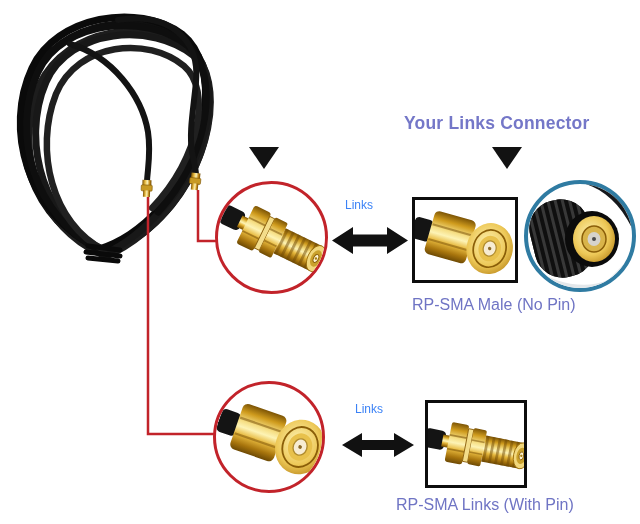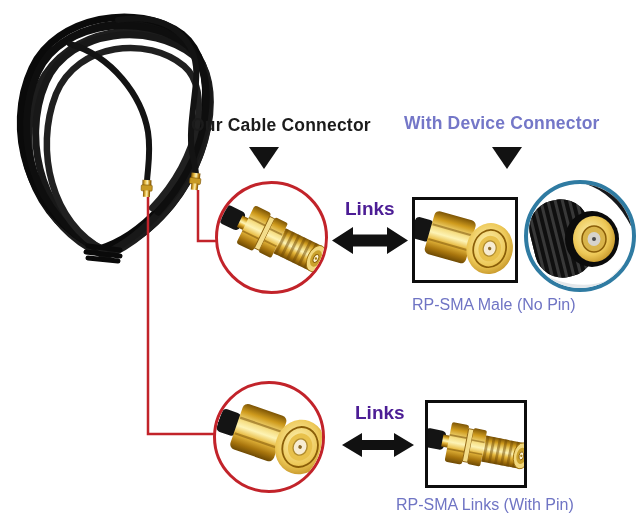--- a/index.html
+++ b/index.html
@@ -33,21 +33,21 @@
     box-sizing:border-box;border:3px solid #0d0d0d;background:#ffffff;overflow:hidden;
   }
   .frame-top{left:412px;top:197px;width:106px;height:86px;}
   .frame-bottom{left:425px;top:400px;width:102px;height:88px;}
 
   .device-photo{
     box-sizing:border-box;left:524px;top:180px;width:112px;height:112px;
     border:4px solid #2f7ba2;border-radius:50%;background:#ffffff;overflow:hidden;
   }
 
-  .links-label{font-size:19px;font-weight:700;color:#4c1d95;white-space:nowrap;}
+  .links-label{font-size:12px;font-weight:400;color:#3b82f6;white-space:nowrap;}
   .links-top{left:345px;top:198px;}
   .links-bottom{left:355px;top:402px;}
 
   .result-label{font-size:16px;color:#6f74c4;white-space:nowrap;}
   .label-male{left:412px;top:296px;}
   .label-female{left:396px;top:496px;}
 
   .conn-svg{position:absolute;}
   .female-top{left:-2px;top:26px;transform:rotate(26deg);transform-origin:50% 50%;}
   .male-frame-top{left:-4px;top:9px;transform:rotate(16deg);transform-origin:50% 50%;}
@@ -145,22 +145,21 @@
       <rect x="-5.5" y="5" width="11" height="6" rx="1" fill="#c89a23" stroke="#7c5405" stroke-width="0.6"></rect>
       <rect x="-3.5" y="10.5" width="7" height="6.5" fill="url(#goldH)"></rect>
     </g>
   </svg>
 
   <svg class="abs" style="left:0;top:0;" width="640" height="524" viewBox="0 0 640 524">
     <polyline points="198,190 198,241 216,241" fill="none" stroke="#c2232a" stroke-width="2.5"></polyline>
     <polyline points="148,197 148,434 215,434" fill="none" stroke="#c2232a" stroke-width="2.5"></polyline>
   </svg>
 
-  <div class="abs heading heading-cable">Our Cable Connector</div>
-  <div class="abs heading heading-device">With Device Connector</div>
+  <div class="abs heading heading-device">Your Links Connector</div>
   <div class="abs down-triangle tri-1"></div>
   <div class="abs down-triangle tri-2"></div>
 
   <div class="abs highlight-circle circle-top">
     <svg class="conn-svg female-top" width="122" height="59" viewBox="0 0 132 64">
       <use href="#female-conn"></use>
     </svg>
   </div>
 
   <div class="abs links-label links-top">Links</div>

